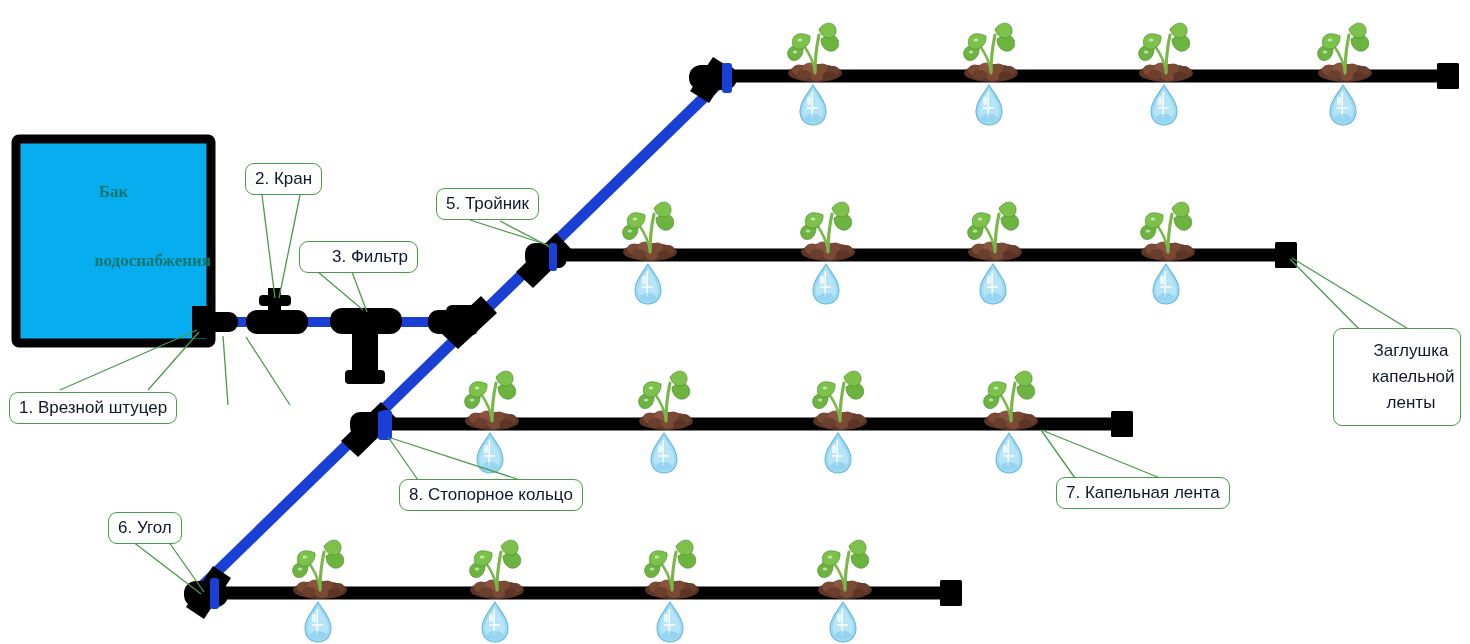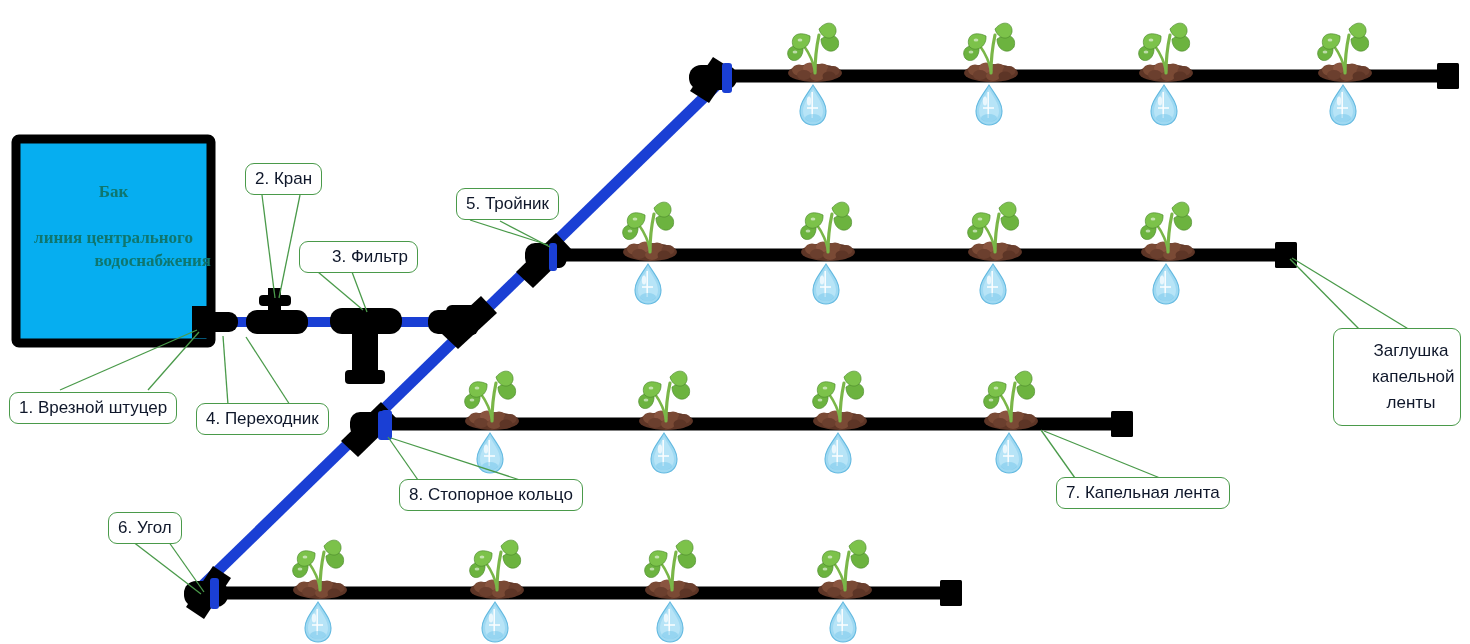--- a/index.html
+++ b/index.html
@@ -242,32 +242,30 @@
       <path d="M1075,478 L1041,430"></path>
       <path d="M1160,478 L1044,431"></path>
 
       <path d="M1360,330 L1290,259"></path>
       <path d="M1410,330 L1292,258"></path>
     </g>
 
   </svg>
 
   <div class="tank-text" style="left:16px; top:180px; width:195px;">Бак</div>
-  <div class="tank-text" style="left:6px; top:226px; width:215px;">линия центрального</div>
   <div class="tank-text" style="left:16px; top:249px; width:195px;text-align:right;">водоснабжения</div>
 
   <div class="lbl" style="left:9px; top:392px;">1. Врезной штуцер</div>
 
   <div class="lbl" style="left:245px; top:163px;">2. Кран</div>
 
   <div class="lbl" style="left:299px; top:241px;padding-left:32px;">3. Фильтр</div>
 
-  <div class="lbl" style="left:196px; top:403px;">4. Переходник</div>
-
-  <div class="lbl" style="left:456px; top:188px;">5. Тройник</div>
+
+  <div class="lbl" style="left:436px; top:188px;">5. Тройник</div>
 
   <div class="lbl" style="left:108px; top:512px;">6. Угол</div>
 
   <div class="lbl" style="left:1056px; top:477px;text-align:right;">7. Капельная лента</div>
 
   <div class="lbl" style="left:399px; top:479px;">8. Стопорное кольцо</div>
 
   <div class="lbl multi" style="left:1333px; top:328px; width:128px;padding-left:38px;">
     <span>Заглушка</span><br>
     <span>капельной</span><br>

